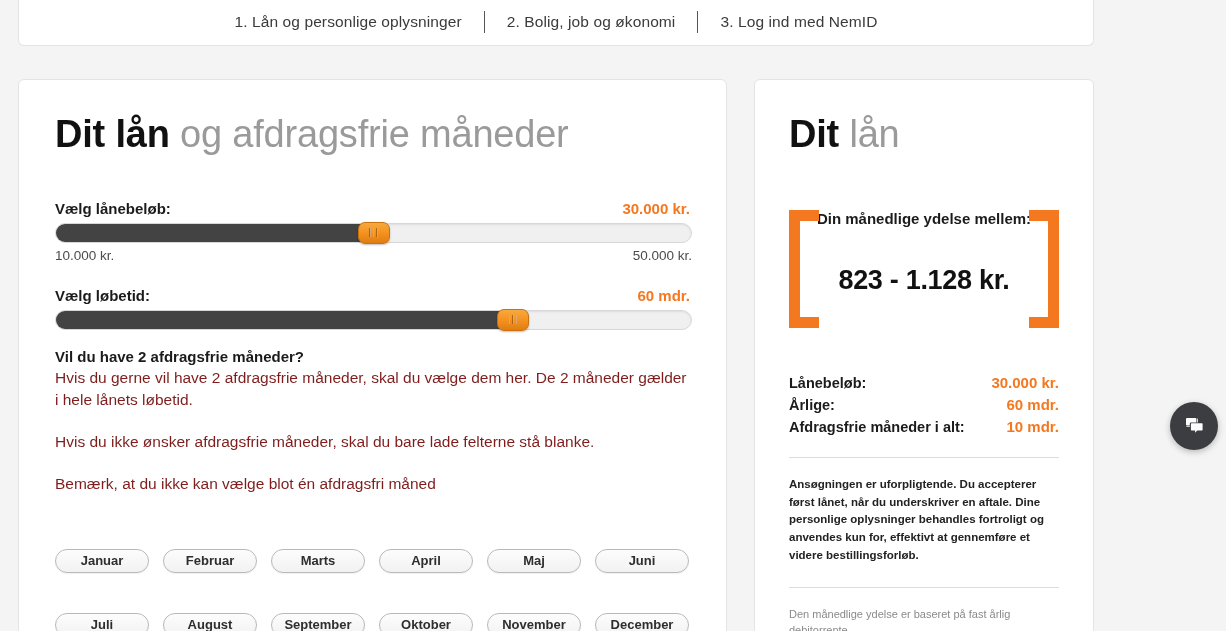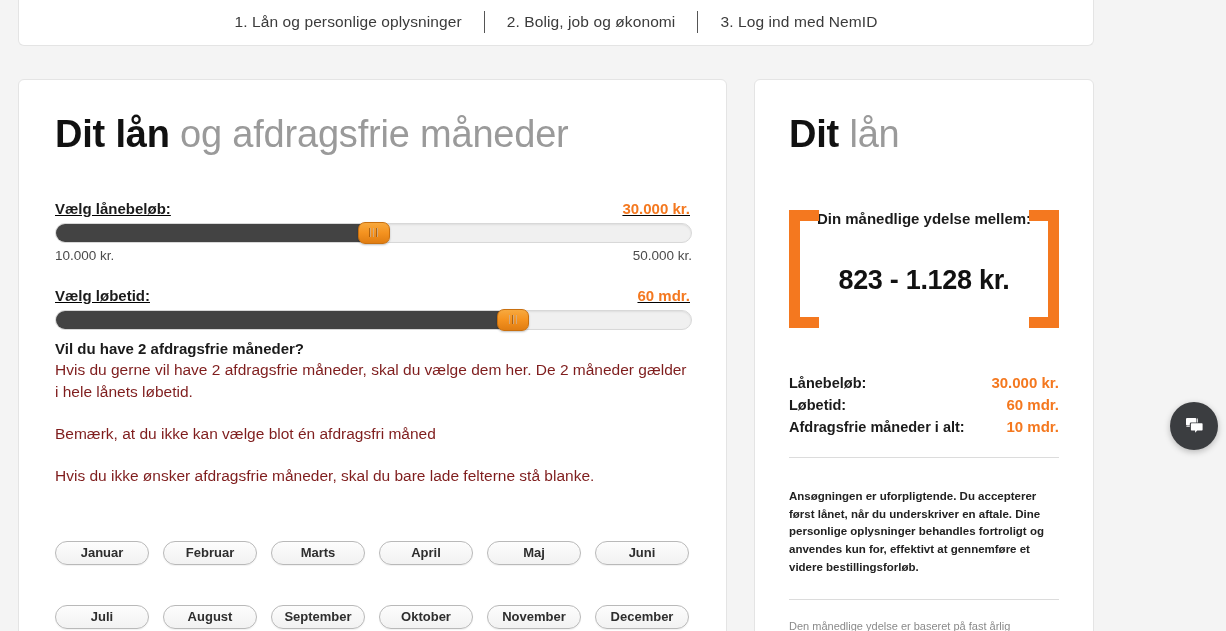--- a/index.html
+++ b/index.html
@@ -97,21 +97,20 @@
 
   
   .slider-block { margin-top: 44px; }
   .slider-block.second { margin-top: 24px; }
 
   .slider-head {
     display: flex;
     justify-content: space-between;
     align-items: flex-start;
     margin-bottom: 6px;
-    text-decoration: underline;
   }
   .slider-label {
     font-size: 15px;
     font-weight: 700;
     color: #1b1b1b;
   }
   .slider-value {
     font-size: 15px;
     font-weight: 700;
     color: #f4781f;
@@ -160,21 +159,21 @@
     display: flex;
     justify-content: space-between;
     width: 637px;
     margin-top: 5px;
     font-size: 13.5px;
     color: #4b4b4b;
   }
 
   
   .q-title {
-    margin-top: 10px;
+    margin-top: 18px;
     font-size: 15px;
     font-weight: 700;
     color: #1b1b1b;
   }
   .para {
     margin-top: 2px;
     font-size: 15.5px;
     line-height: 1.42;
     color: #7f1d1d;
     max-width: 637px;
@@ -272,21 +271,21 @@
     color: #f4781f;
   }
 
   .hr {
     height: 1px;
     background: #dcdcdc;
     margin: 22px 0 0 0;
   }
 
   .fineprint {
-    margin-top: 30px;
+    margin-top: 18px;
     font-size: 11.5px;
     font-weight: 700;
     line-height: 1.55;
     color: #222;
   }
   .fineprint2 {
     margin-top: 18px;
     font-size: 11px;
     font-weight: 400;
     line-height: 1.5;
@@ -359,22 +358,22 @@
         <div class="slider-handle" id="handle-term" style="left: 72%;">
           <span class="grip"></span>
           <span class="grip"></span>
           <span class="grip"></span>
         </div>
       </div>
     </div>
 
     <div class="q-title">Vil du have 2 afdragsfrie måneder?</div>
     <p class="para">Hvis du gerne vil have 2 afdragsfrie måneder, skal du vælge dem her. De 2 måneder gælder i hele lånets løbetid.</p>
+    <p class="para sp">Hvis du ikke ønsker afdragsfrie måneder, skal du bare lade felterne stå blanke.</p>
     <p class="para sp">Bemærk, at du ikke kan vælge blot én afdragsfri måned</p>
-    <p class="para sp">Hvis du ikke ønsker afdragsfrie måneder, skal du bare lade felterne stå blanke.</p>
 
     <div class="months">
       <button class="month-btn">Januar</button>
       <button class="month-btn">Februar</button>
       <button class="month-btn">Marts</button>
       <button class="month-btn">April</button>
       <button class="month-btn">Maj</button>
       <button class="month-btn">Juni</button>
       <button class="month-btn">Juli</button>
       <button class="month-btn">August</button>
@@ -406,21 +405,21 @@
       <div class="ydelse-label">Din månedlige ydelse mellem:</div>
       <div class="ydelse-value">823 - 1.128 kr.</div>
     </div>
 
     <div class="summary">
       <div class="sum-row">
         <span class="sum-key">Lånebeløb:</span>
         <span class="sum-val">30.000 kr.</span>
       </div>
       <div class="sum-row">
-        <span class="sum-key">Løbetid:</span>
+        <span class="sum-key">Årlige:</span>
         <span class="sum-val">60 mdr.</span>
       </div>
       <div class="sum-row">
         <span class="sum-key">Afdragsfrie måneder i alt:</span>
         <span class="sum-val">10 mdr.</span>
       </div>
     </div>
 
     <div class="hr"></div>
 

